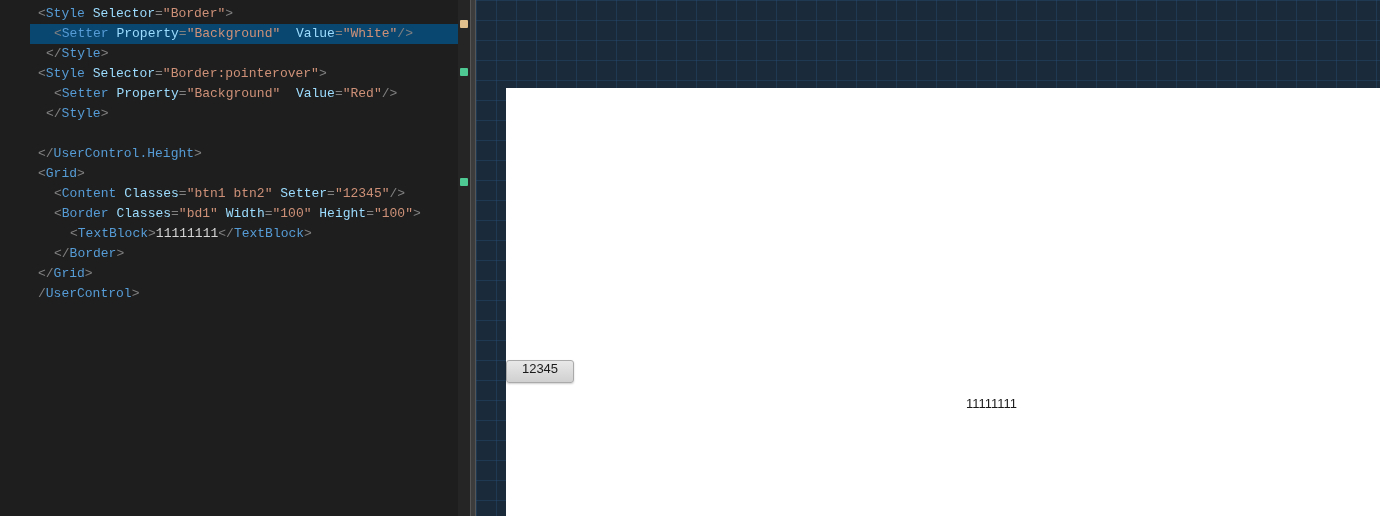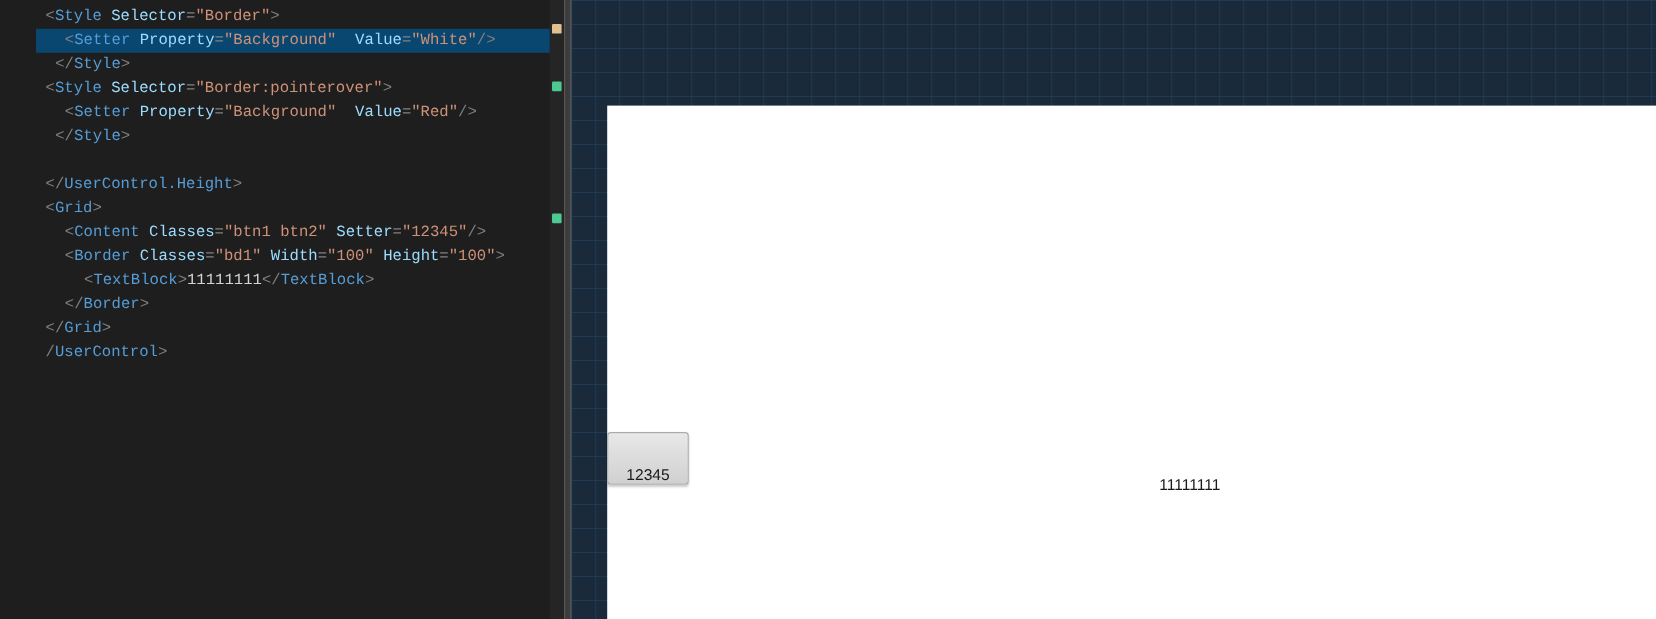--- a/index.html
+++ b/index.html
@@ -109,26 +109,26 @@
       bottom: 0;
       background-color: #ffffff;
     }
 
     
     .preview-button {
       position: absolute;
       left: 30px;
       top: 360px;
       width: 68px;
-      height: 44px;
+      height: 23px;
       background: linear-gradient(to bottom, #e8e8e8, #d0d0d0);
       border: 1px solid #aaa;
       border-radius: 3px;
       display: flex;
-      align-items: flex-end;
+      align-items: flex-start;
       justify-content: center;
       font-size: 13px;
       color: #1a1a1a;
       font-family: 'Segoe UI', Arial, sans-serif;
       cursor: pointer;
       box-shadow: 0 1px 2px rgba(0,0,0,0.2);
     }
 
     
     .preview-textblock {

